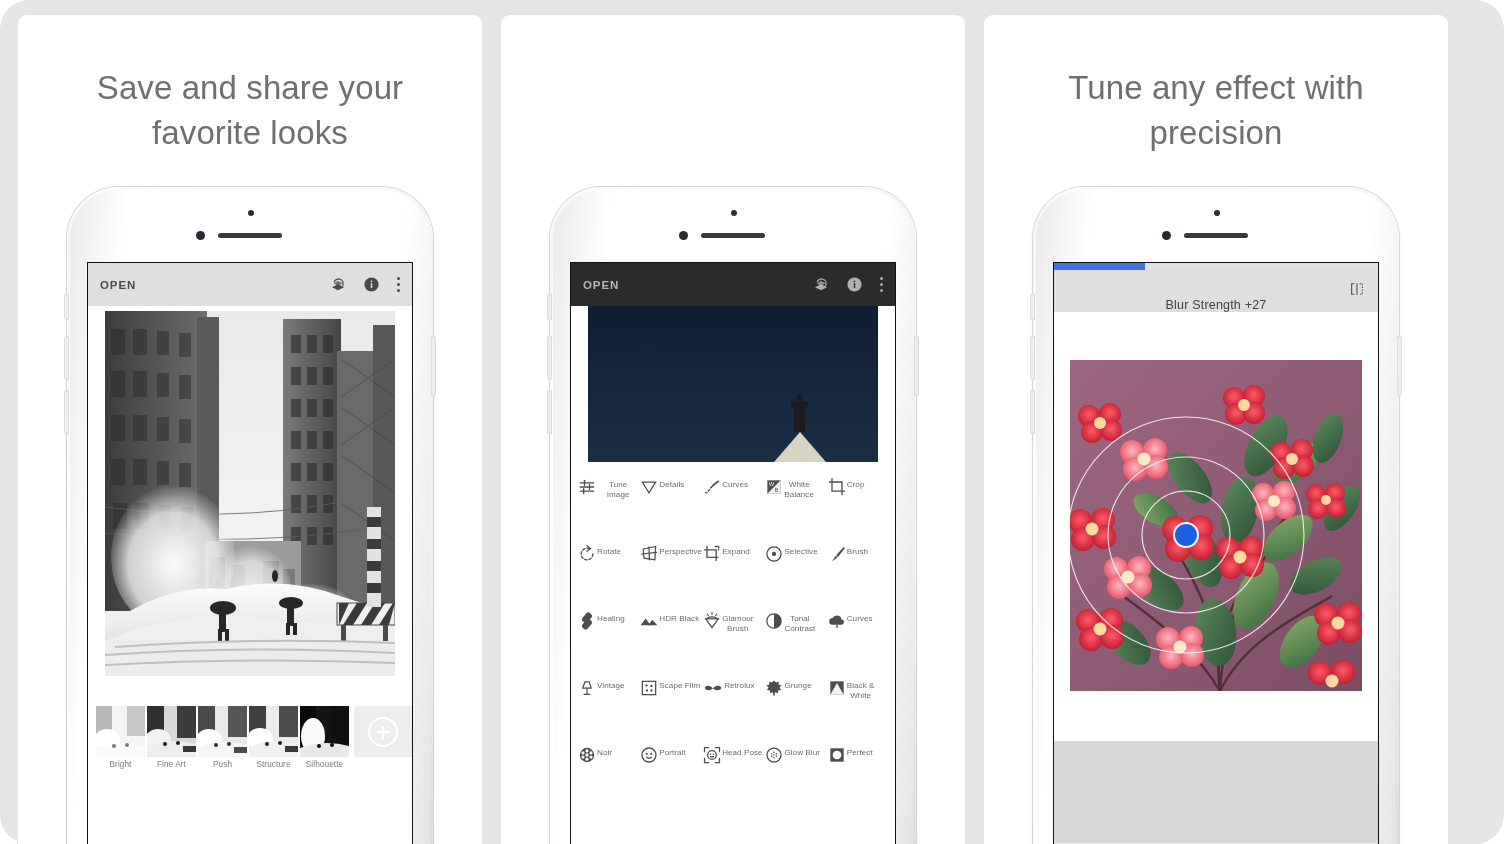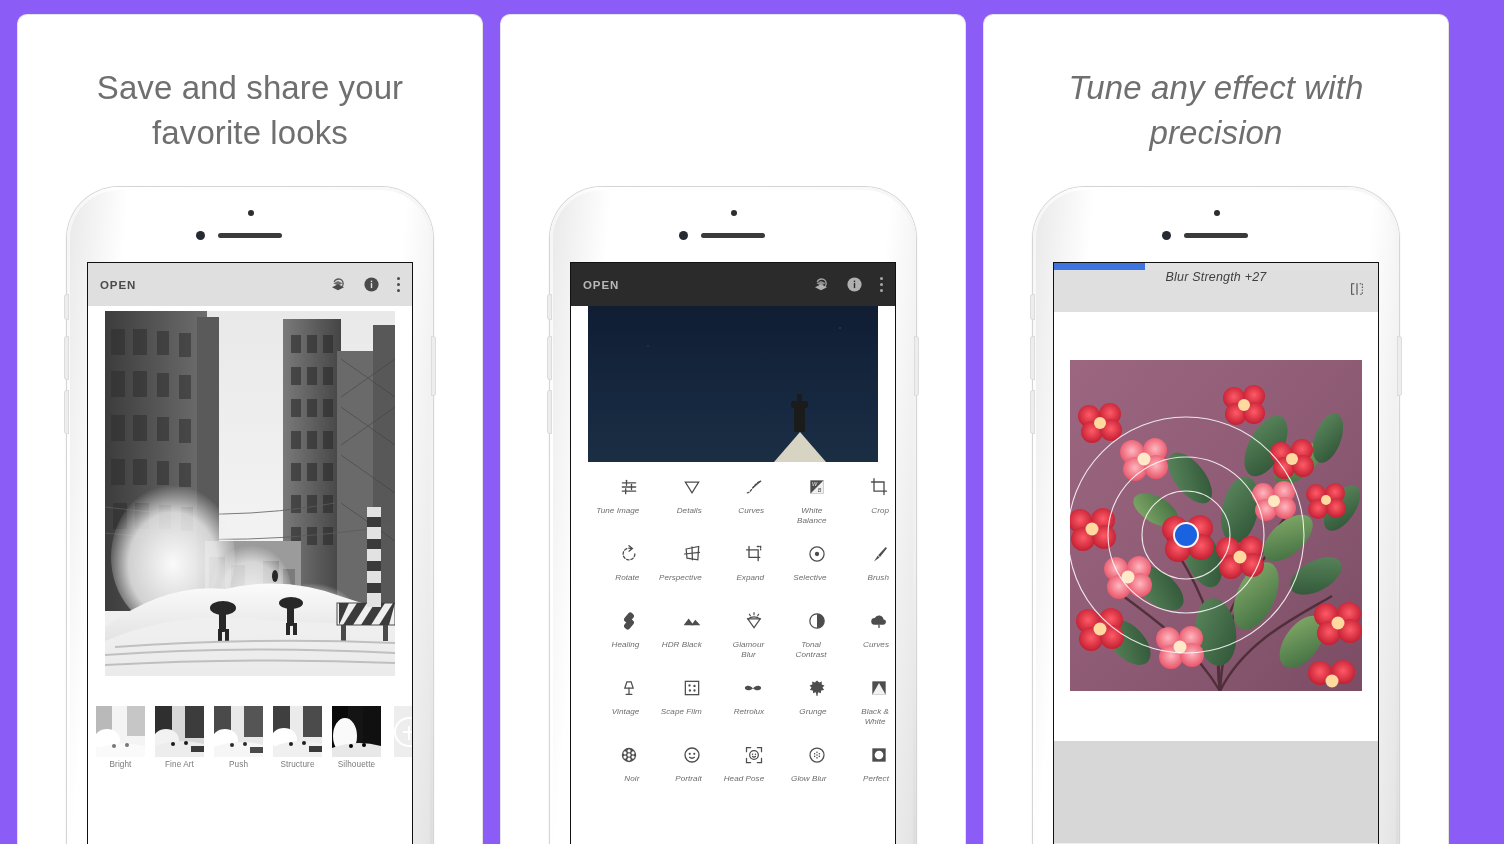--- a/index.html
+++ b/index.html
@@ -2,36 +2,36 @@
 <html><head>
 <meta charset="utf-8">
 <style>
   * { box-sizing: border-box; margin: 0; padding: 0; }
   html, body {
     width: 1504px; height: 844px;
     background: #ffffff;
     font-family: "Liberation Sans", sans-serif;
     overflow: hidden;
   }
-  .stage { position: relative; width: 1504px; height: 844px; display: flex; background:#8b5cf6; }
+  .stage { position: relative; width: 1504px; height: 844px; display: flex; background:#e5e5e5;border-radius:29px; }
 
   
   .card {
     position: relative;
     width: 466px;
     margin-top: 14px;
     margin-left: 17px;
     background: #fff;
     border: 1px solid #e4e4e4;
     border-bottom: none;
     border-radius: 10px 10px 0 0;
     height: 830px;
     overflow: hidden;
   }
-  .card:last-child { margin-right: 28px; font-style: italic; }
+  .card:last-child { margin-right: 28px; }
 
   .card-title {
     text-align: center;
     color: #6f6f6f;
     font-size: 33px;
     line-height: 45px;
     font-weight: 400;
     letter-spacing: .1px;
     padding: 50px 34px 0 34px;
     white-space: pre-line;
@@ -85,21 +85,21 @@
   .appbar .sp { flex:1; }
   .ic { display:inline-flex; align-items:center; justify-content:center; margin-left:17px; }
 
   
   .photo-bw {
     position:absolute; left:17px; top:48px; width:290px; height:365px;
     background:#cfcfcf; overflow:hidden;
   }
   .looks-strip {
     position:absolute; left:0; right:0; top:443px; height:70px;
-    display:flex; align-items:flex-start; padding-left:8px; gap:10px;
+    display:flex; align-items:flex-start; padding-left:8px; gap:2px;
   }
   .look { width:49px; }
   .look .thumb { width:49px; height:51px; overflow:hidden; background:#ddd; position:relative; }
   .look .lbl { margin-top:3px; font-size:8.2px; color:#7a7a7a; text-align:center; letter-spacing:.1px; }
   .look-add {
     width:58px; height:51px; background:#ededed; display:flex;
     align-items:center; justify-content:center; margin-left:3px;
   }
   .plus-circle { width:30px; height:30px; border:2px solid #fff; border-radius:50%; position:relative; }
   .plus-circle::before, .plus-circle::after {
@@ -117,32 +117,32 @@
     width:290px; height:156px;
     background: linear-gradient(180deg,#11203a 0%,#15263f 55%,#16283f 100%);
     position:relative; overflow:hidden;
   }
   .tools-grid {
     position:absolute; left:0; top:199px; right:0; bottom:34px;
     background:#fff; padding: 12px 6px 0 6px;
     display:grid; grid-template-columns: repeat(5,1fr);
     grid-auto-rows: 67px; justify-items:center;
   }
-  .tool { display:flex; flex-direction:column; align-items:flex-end; width:100%;font-style:italic; }
+  .tool { display:flex; flex-direction:row; align-items:flex-start; width:100%; }
   .tool .tic { height:26px; display:flex; align-items:center; justify-content:center; }
   .tool .tlbl {
     margin-top:6px; font-size:8.1px; color:#6d6d6d; text-align:center;
     line-height:10px; letter-spacing:.05px; max-width:60px; white-space:pre-line;
   }
 
   
   .progress { height:7px; width:100%; background:#e2e2e2; position:relative; }
   .progress-fill { height:100%; background:#3d74e0; }
   .blurbar {
-    height:42px; background:#dfdfdf; display:flex; align-items:flex-start;
+    height:42px; background:#dfdfdf; display:flex; align-items:flex-end;
     justify-content:center; position:relative;
   }
   .blurbar .btxt { font-size:12.5px; color:#3f3f3f; letter-spacing:.2px; }
   .blurbar .cmp { position:absolute; right:13px; top:50%; transform:translateY(-50%); }
   .photo-flower {
     position:absolute; left:16px; top:97px; width:292px; height:331px;
     overflow:hidden; background:#8f5f76;
   }
   .blurbar-bottom { position:absolute; left:0; right:0; bottom:44px; height:102px; background:#d7d7d7; }
   .toolbar3 {
@@ -622,21 +622,21 @@
               <span class="tic">
                 <svg width="20" height="20" viewBox="0 0 24 24" fill="none" stroke="#4d4d4d" stroke-width="1.4" stroke-linecap="round">
                   <path d="M4.5 9.5 H19.5 L12 20 Z"></path>
                   <path d="M4.5 9.5 Q12 4.5 19.5 9.5"></path>
                   <line x1="12" y1="2" x2="12" y2="4.4"></line>
                   <line x1="6.5" y1="3.8" x2="7.6" y2="5.8"></line>
                   <line x1="17.5" y1="3.8" x2="16.4" y2="5.8"></line>
                 </svg>
               </span>
               <span class="tlbl">Glamour
-Blur</span>
+Brush</span>
             </div>
             <div class="tool">
               <span class="tic">
                 <svg width="20" height="20" viewBox="0 0 24 24">
                   <circle cx="12" cy="12" r="8.6" fill="none" stroke="#4d4d4d" stroke-width="1.5"></circle>
                   <path d="M12 3.4 A8.6 8.6 0 0 1 12 20.6 Z" fill="#4d4d4d"></path>
                 </svg>
               </span>
               <span class="tlbl">Tonal
 Contrast</span>

